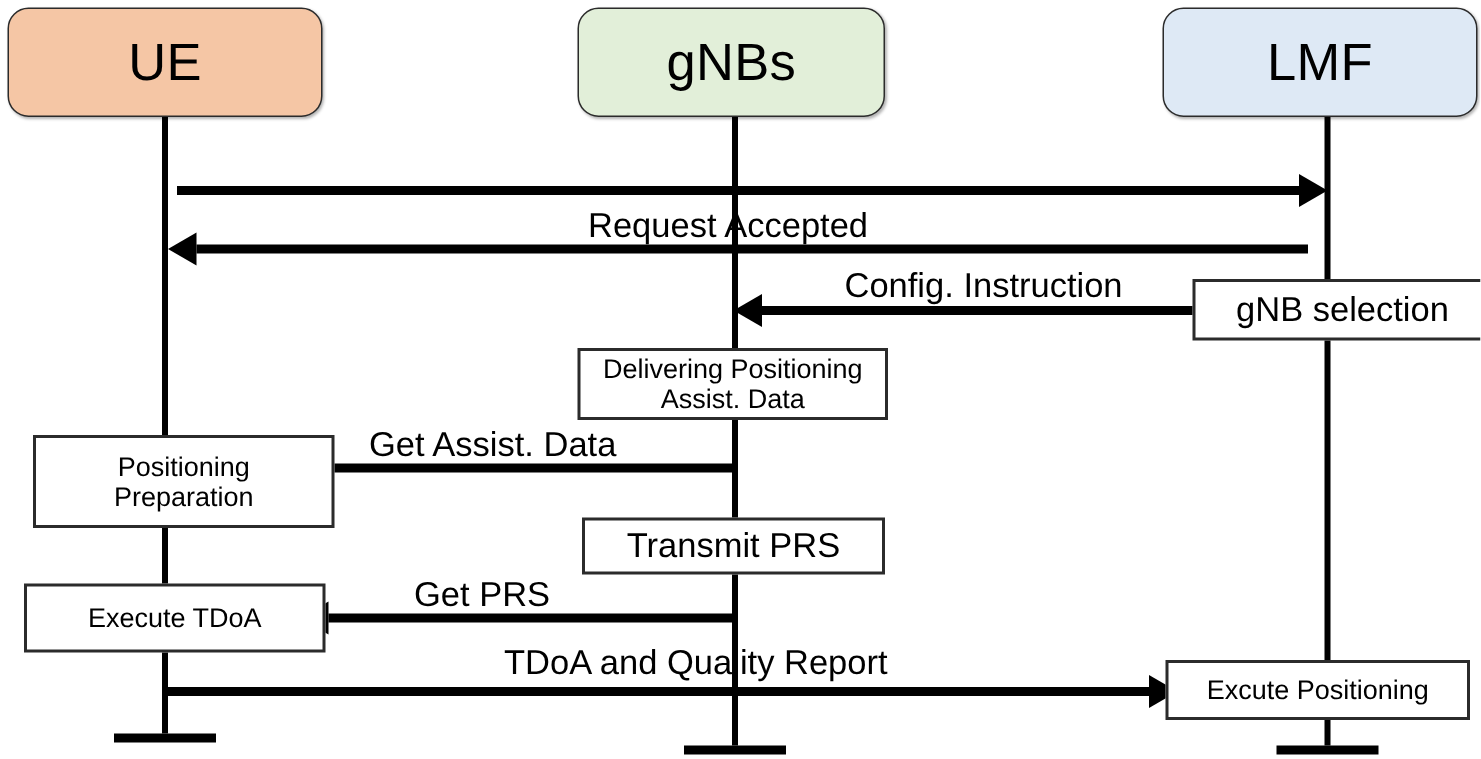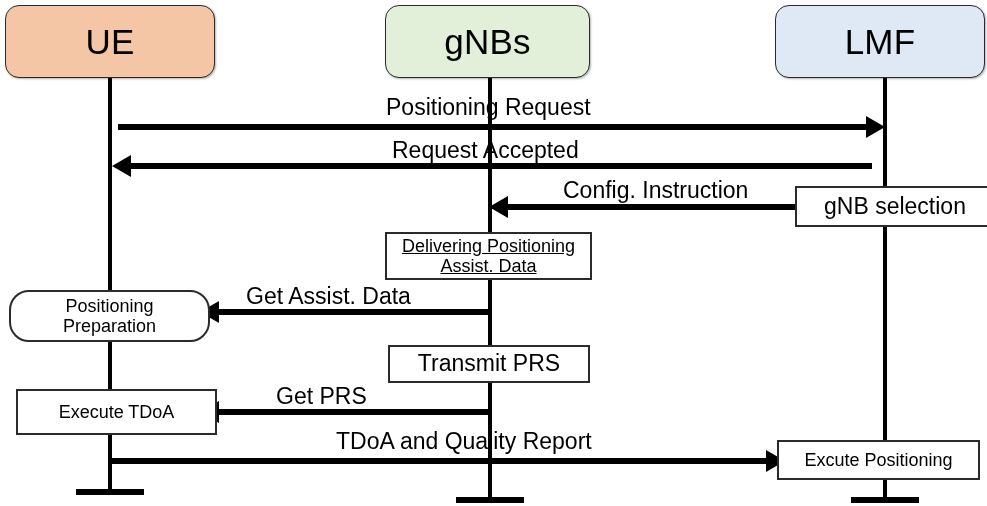--- a/index.html
+++ b/index.html
@@ -119,48 +119,47 @@
   </div>
 
   <div class="actor-box" style="left:5px; top:5px; width:210px; height:73px; background:#F5C6A5;">
     <span class="actor-label">UE</span>
   </div>
 
   <div class="actor-box" style="left:775px; top:5px; width:210px; height:73px; background:#DEE9F5;">
     <span class="actor-label">LMF</span>
   </div>
 
-  <div class="msg-label" style="left:386px; top:95px;">Positioning Request</div>
   <div class="msg-line" style="left:118px; top:124px; width:748px;"></div>
   <div class="arrow-head right" style="left:866px; top:116px;"></div>
 
   <div class="msg-label" style="left:392px; top:138px;">Request Accepted</div>
   <div class="msg-line" style="left:131px; top:163px; width:741px;"></div>
   <div class="arrow-head left" style="left:112px; top:155px;"></div>
 
   <div class="msg-label" style="left:563px; top:178px;text-align:right;">Config. Instruction</div>
   <div class="msg-line" style="left:508px; top:204px; width:292px;"></div>
   <div class="arrow-head left" style="left:489px; top:196px;"></div>
 
   <div class="act-box" style="left:795px; top:186px; width:200px; height:41px;">
     <span class="act-label big">gNB selection</span>
   </div>
 
-  <div class="act-box" style="left:385px; top:232px; width:207px; height:48px;text-decoration:underline;">
+  <div class="act-box" style="left:385px; top:232px; width:207px; height:48px;">
     <span class="act-label">
       <span>Delivering Positioning</span><br>
       <span>Assist. Data</span>
     </span>
   </div>
 
   <div class="msg-label" style="left:246px; top:284px;">Get Assist. Data</div>
   <div class="msg-line" style="left:219px; top:309px; width:273px;"></div>
   <div class="arrow-head left" style="left:200px; top:301px;"></div>
 
-  <div class="act-box" style="left:9px; top:290px; width:201px; height:52px;border-radius:20px;">
+  <div class="act-box" style="left:22px; top:290px; width:201px; height:62px;">
     <span class="act-label">
       <span>Positioning</span><br>
       <span>Preparation</span>
     </span>
   </div>
 
   <div class="act-box" style="left:388px; top:345px; width:202px; height:38px;">
     <span class="act-label big">Transmit PRS</span>
   </div>
 

